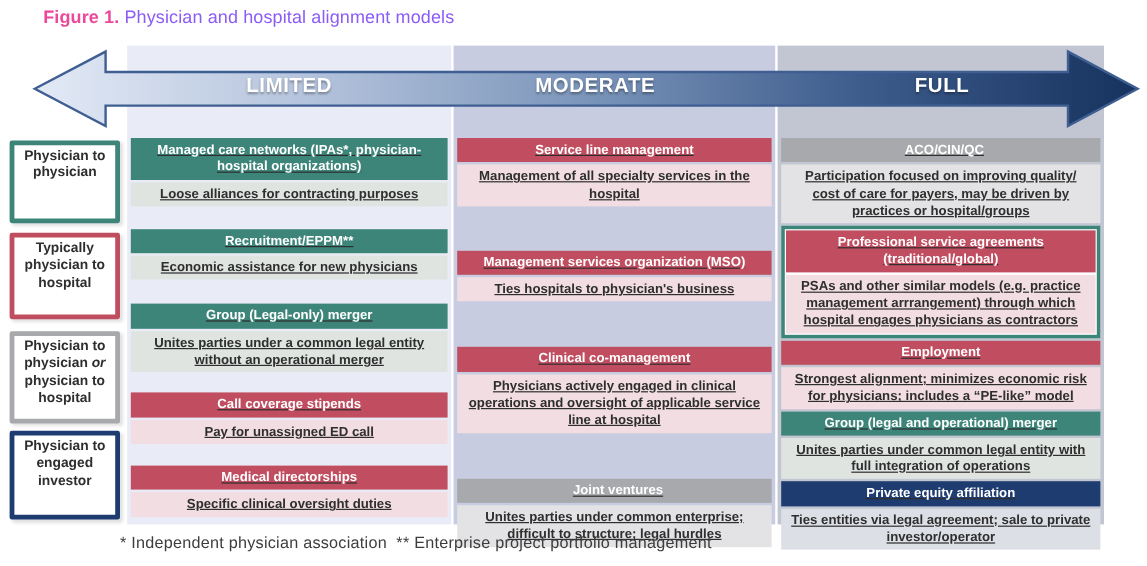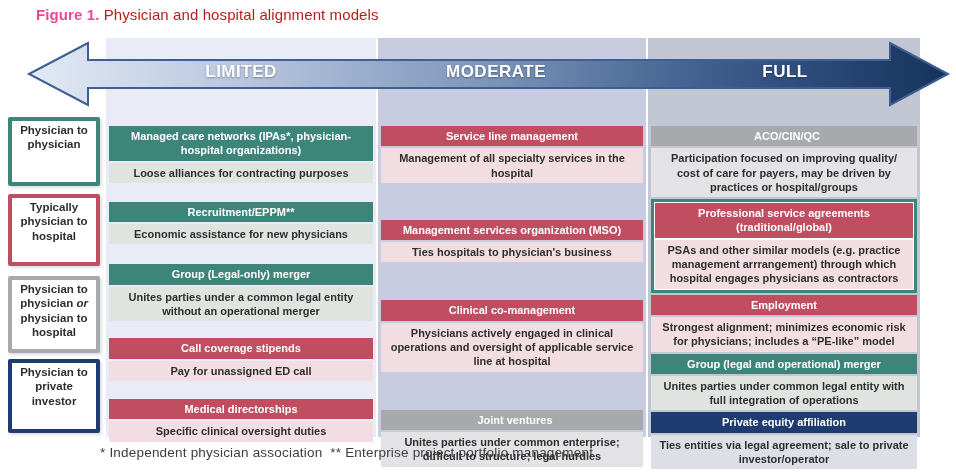--- a/index.html
+++ b/index.html
@@ -8,21 +8,21 @@
     --ink:#2E2E2E;
   }
   html,body{margin:0;padding:0;background:#fff;}
   .fig{
     position:relative; width:956px; height:472px; background:#ffffff; overflow:hidden;
     font-family:"Liberation Sans", sans-serif; color:var(--ink);
   }
   
   .title{position:absolute; left:36px; top:6px; font-size:15px; letter-spacing:.1px;}
   .fig-label{color:#ec4899; font-weight:bold;}
-  .fig-text{color:#b91c1c;}
+  .fig-text{color:#8b5cf6;}
   
   .colbg{position:absolute; top:38px; height:399px;}
   .colbg1{left:106px; width:270px; background:#E9ECF6;}
   .colbg2{left:378px; width:268px; background:#C7CCE1;}
   .colbg3{left:648px; width:272px; background:#C2C6D2;}
   
   .arrow{position:absolute; left:26px; top:40px; width:926px; height:69px;}
   .axis-label{
     position:absolute; top:62px; height:22px; text-align:center;
     font-size:17px; font-weight:bold; color:#ffffff; letter-spacing:.5px;
@@ -37,21 +37,21 @@
     display:flex; align-items:flex-start; justify-content:center; text-align:center;
     font-size:11.5px; font-weight:bold; line-height:1.25; padding:2px;
     box-sizing:border-box; box-shadow:2px 2px 3px rgba(0,0,0,.12); border-radius:2px;
   }
   .lb1{top:117px; height:69px; border:4px solid var(--teal);}
   .lb2{top:194px; height:72px; border:4px solid var(--red);}
   .lb3{top:276px; height:77px; border:4px solid var(--gray);}
   .lb4{top:359px; height:74px; border:4px solid var(--navy);}
   .lb3 .em{font-style:italic; font-weight:bold;}
   
-  .col{position:absolute; top:126px; box-sizing:border-box;}
+  .col{position:absolute; top:115px; box-sizing:border-box;text-decoration:underline;}
   .col1{left:109px; width:264px;}
   .col2{left:381px; width:262px;}
   .col3{left:651px; width:266px;}
   .item{margin:0;}
   .hdr{
     color:#ffffff; font-weight:bold; font-size:11px; line-height:1.3;
     text-align:center; padding:3px 6px;
   }
   .bod{
     color:var(--ink); font-weight:bold; font-size:11px; line-height:1.3;
@@ -101,21 +101,21 @@
   <div class="legend-box lb1">
     <span>Physician to physician</span>
   </div>
   <div class="legend-box lb2">
     <span>Typically physician to hospital</span>
   </div>
   <div class="legend-box lb3">
     <span><span>Physician to physician </span><span class="em">or</span><span> physician to hospital</span></span>
   </div>
   <div class="legend-box lb4">
-    <span>Physician to private investor</span>
+    <span>Physician to engaged investor</span>
   </div>
 
   <div class="col col1">
     <div class="item">
       <div class="hdr teal">Managed care networks (IPAs*, physician-hospital organizations)</div>
       <div class="bod teal">Loose alliances for contracting purposes</div>
     </div>
     <div class="item" style="margin-top:19px">
       <div class="hdr teal">Recruitment/EPPM**</div>
       <div class="bod teal">Economic assistance for new physicians</div>

